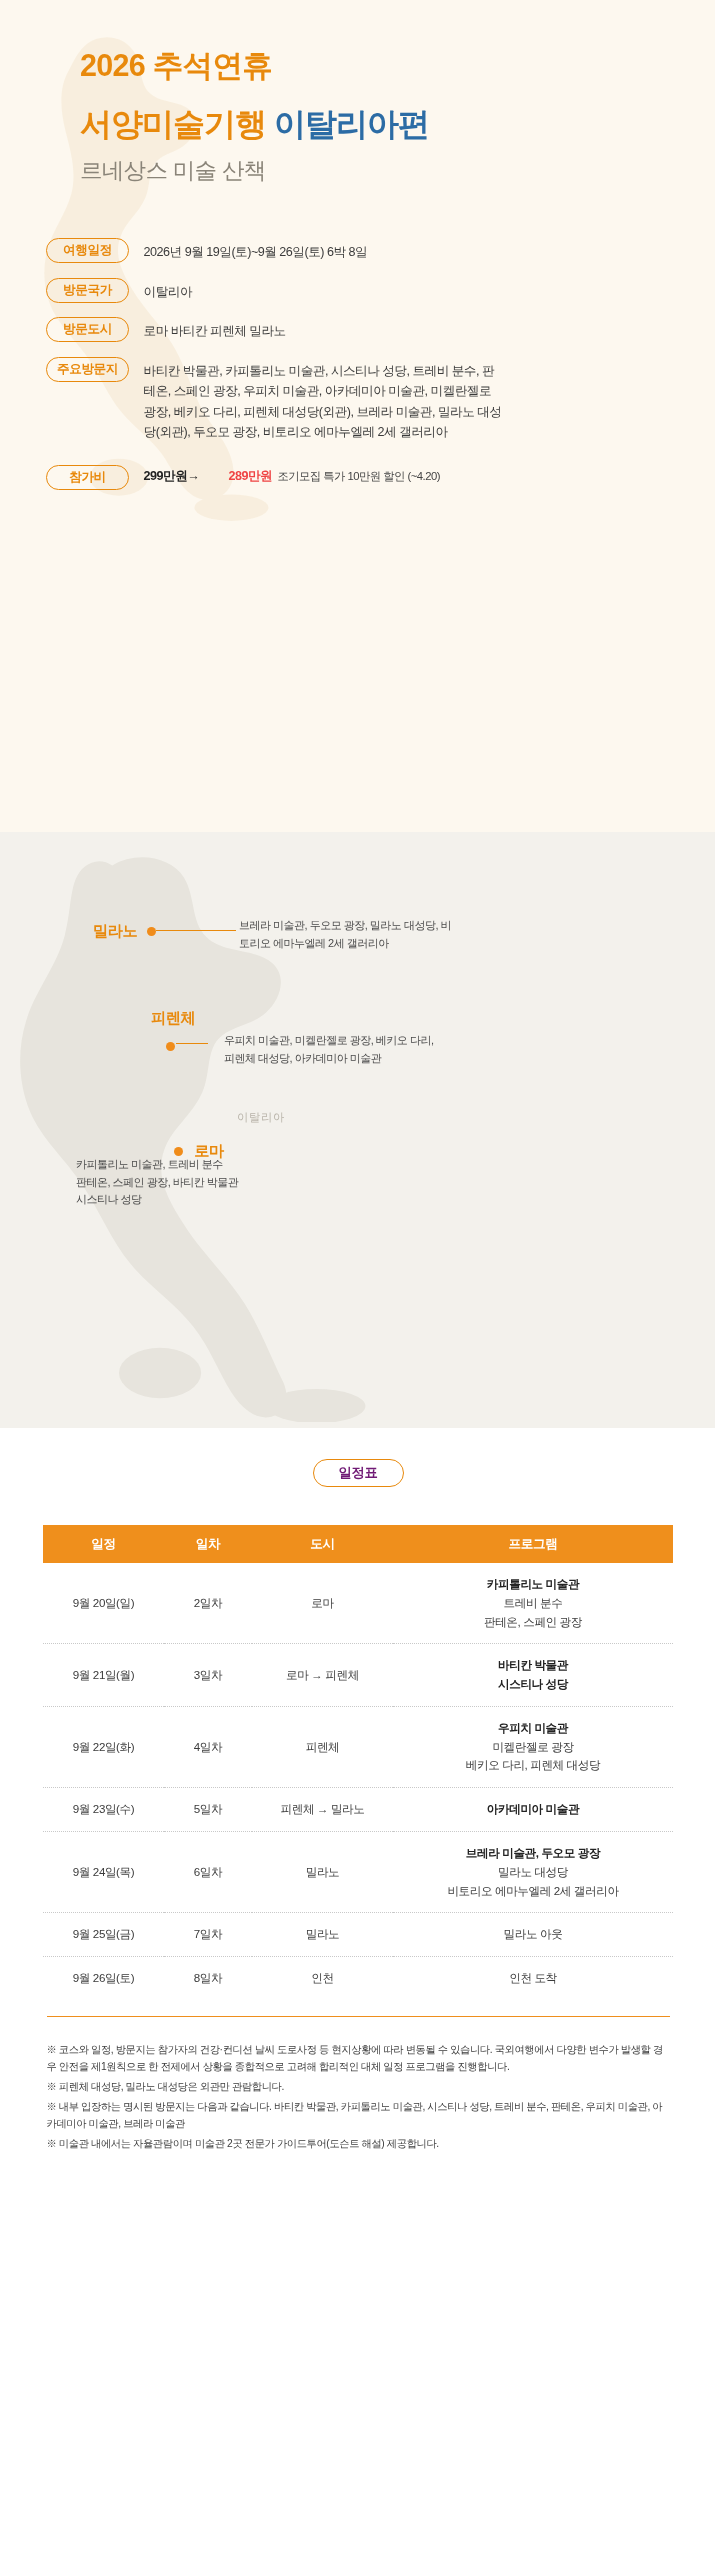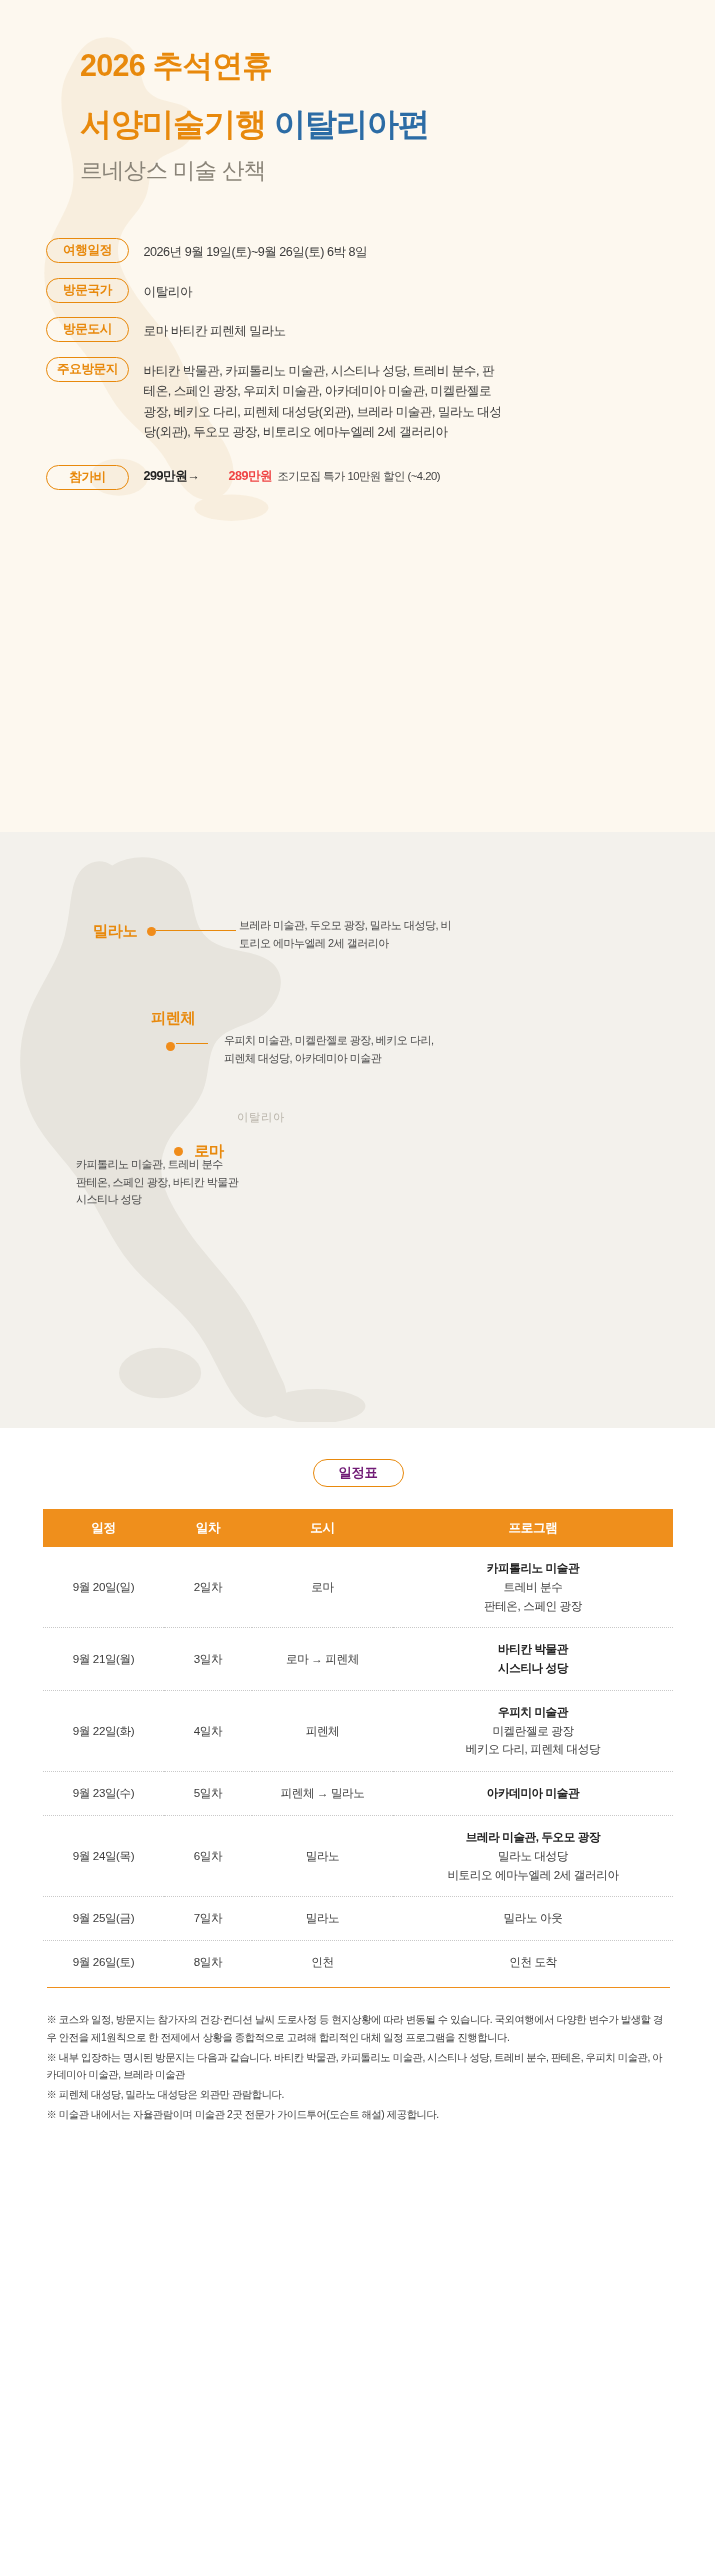--- a/index.html
+++ b/index.html
@@ -200,21 +200,21 @@
     font-size: 13.3px;
     font-weight: bold;
     display: flex;
     align-items: center;
     justify-content: center;
     letter-spacing: -0.3px;
     box-sizing: border-box;
   }
   table.schedule {
     width: 623px;
-    margin: 0 auto;
+    margin: 16px auto;
     border-collapse: collapse;
     table-layout: fixed;
   }
   table.schedule thead th {
     background: #ef8f1c;
     color: #ffffff;
     font-size: 12.6px;
     font-weight: bold;
     height: 36px;
     letter-spacing: -0.3px;
@@ -435,19 +435,19 @@
             <div class="prog-line">인천 도착</div>
           </td>
         </tr>
       </tbody>
     </table>
     <div class="rule-bottom"></div>
   </div>
 
   <div class="notes">
     <div class="note-item">※ 코스와 일정, 방문지는 참가자의 건강·컨디션 날씨 도로사정 등 현지상황에 따라 변동될 수 있습니다. 국외여행에서 다양한 변수가 발생할 경우 안전을 제1원칙으로 한 전제에서 상황을 종합적으로 고려해 합리적인 대체 일정 프로그램을 진행합니다.</div>
+    <div class="note-item">※ 피렌체 대성당, 밀라노 대성당은 외관만 관람합니다.</div>
     <div class="note-item">※ 내부 입장하는 명시된 방문지는 다음과 같습니다. 바티칸 박물관, 카피톨리노 미술관, 시스티나 성당, 트레비 분수, 판테온, 우피치 미술관, 아카데미아 미술관, 브레라 미술관</div>
-    <div class="note-item">※ 피렌체 대성당, 밀라노 대성당은 외관만 관람합니다.</div>
     <div class="note-item">※ 미술관 내에서는 자율관람이며 미술관 2곳 전문가 가이드투어(도슨트 해설) 제공합니다.</div>
   </div>
 
 </div>
 
 
 </body></html>

